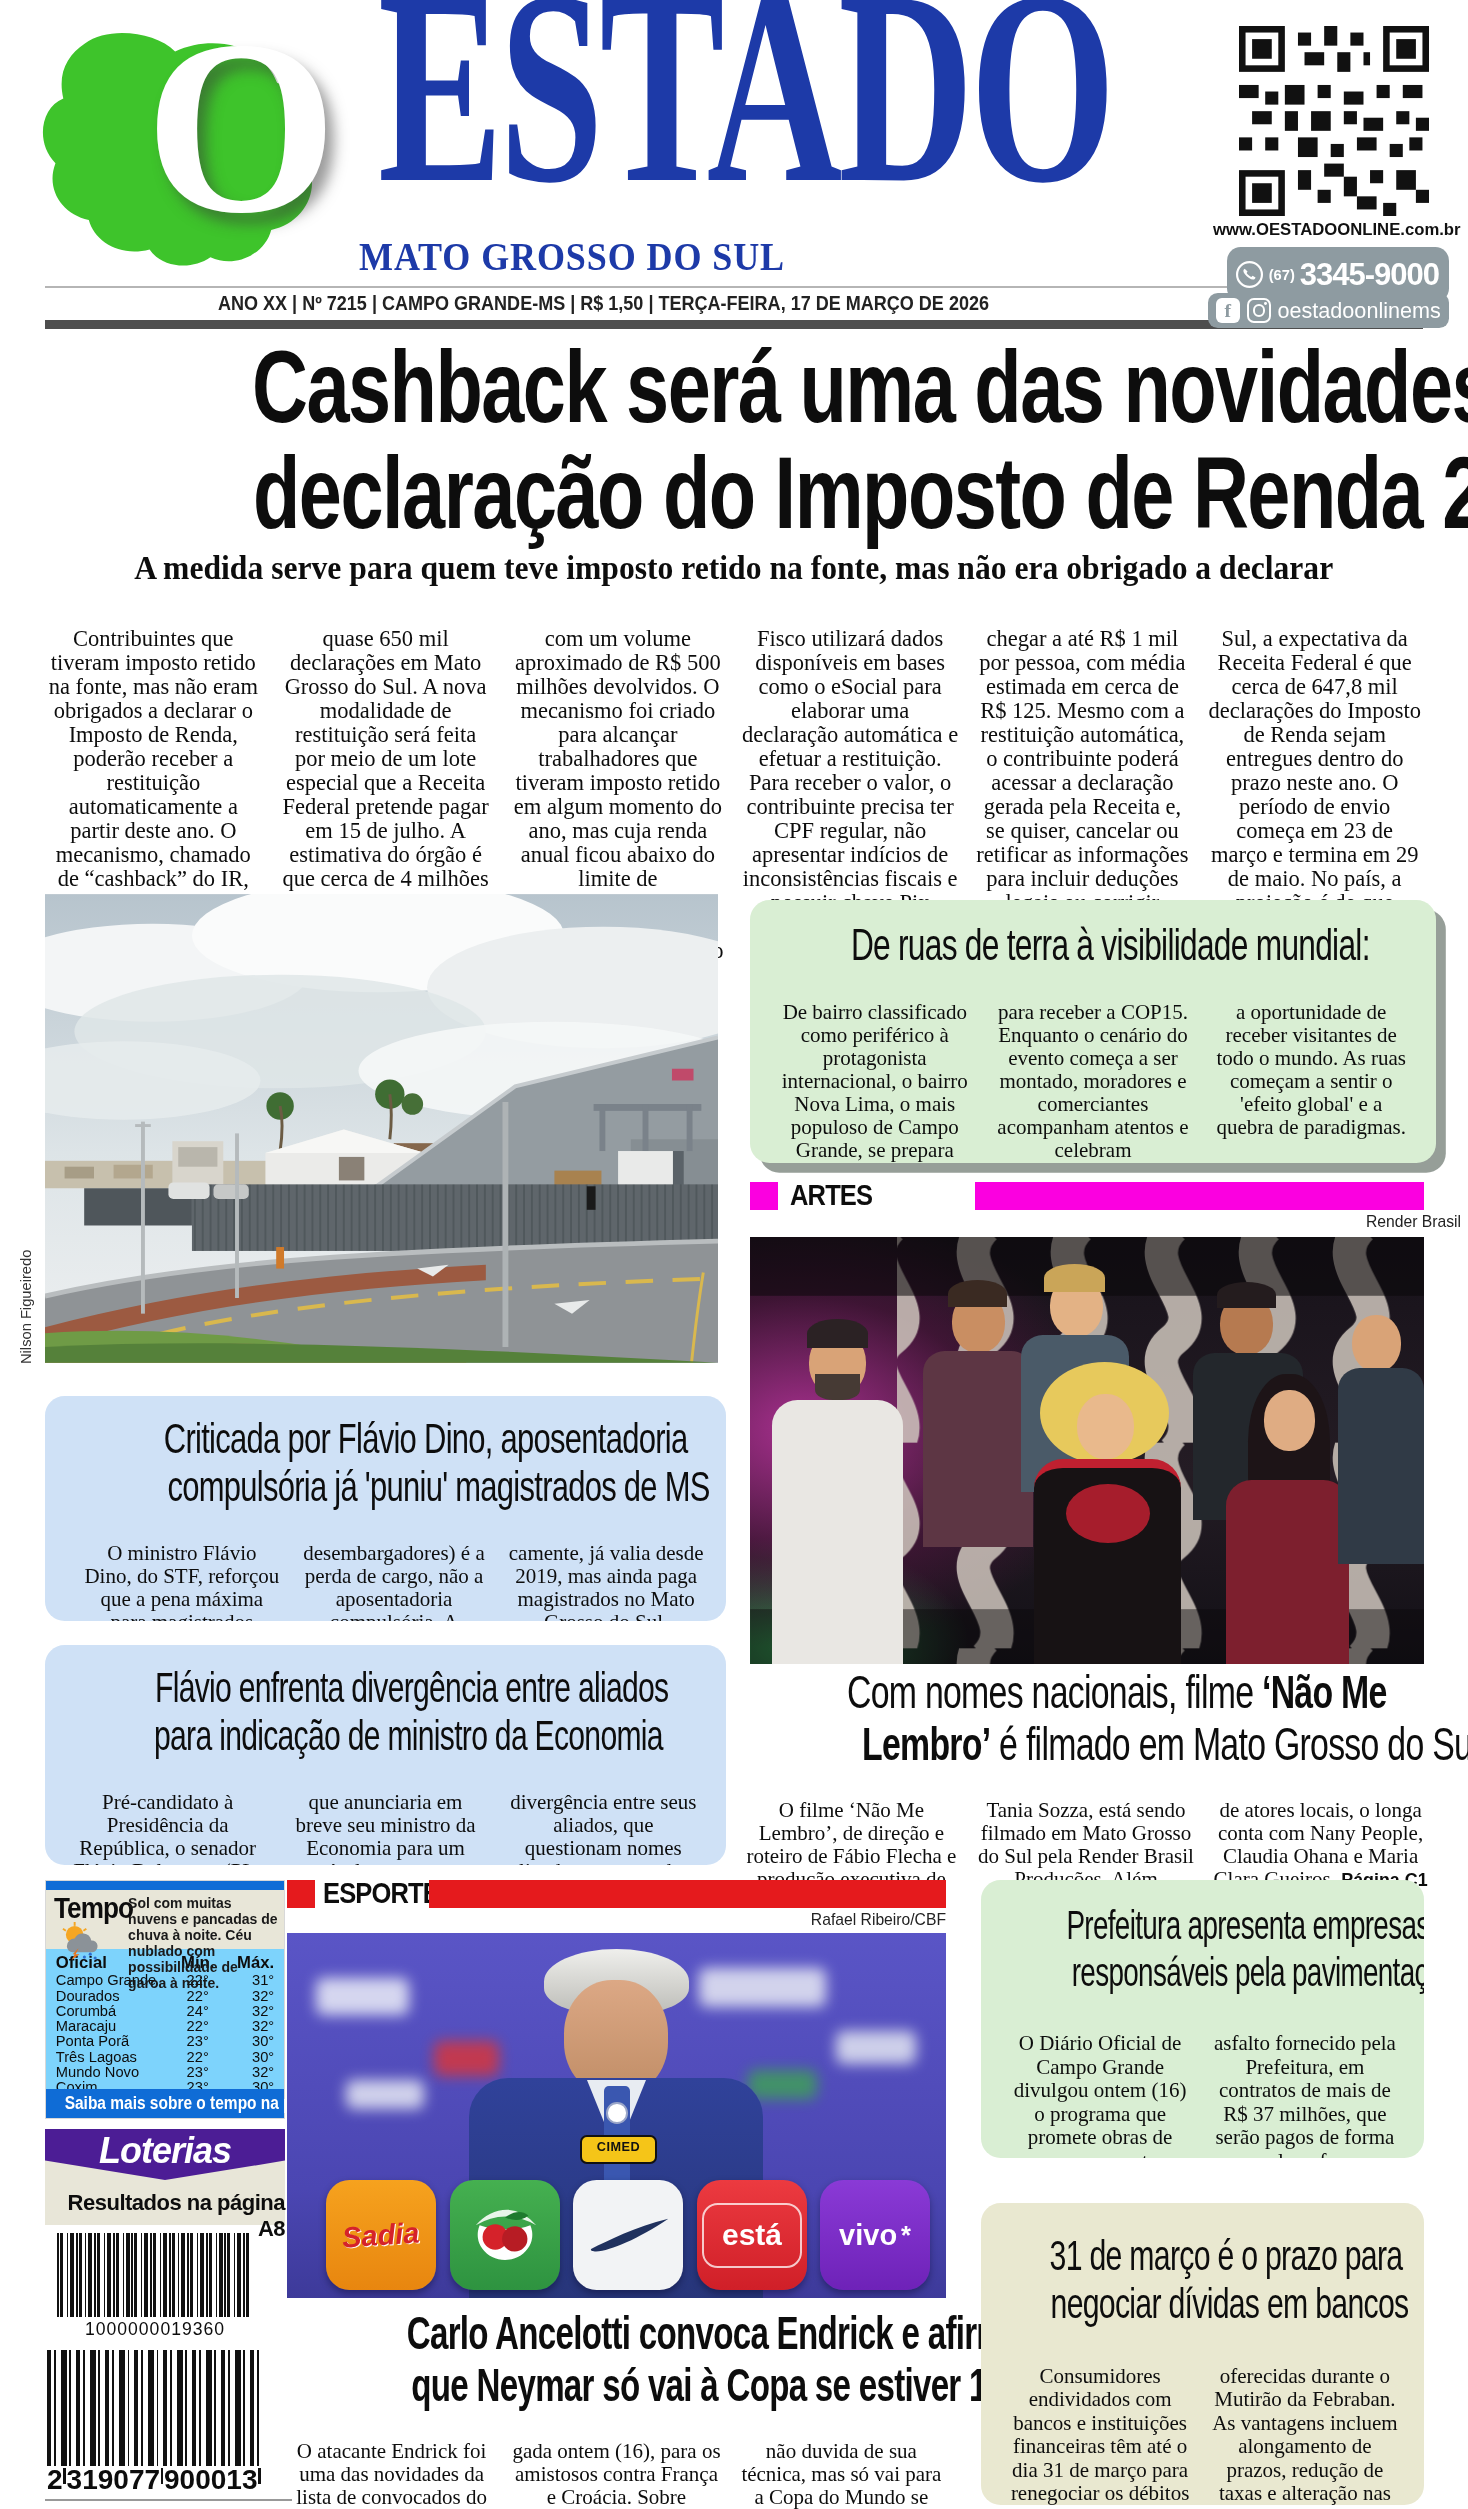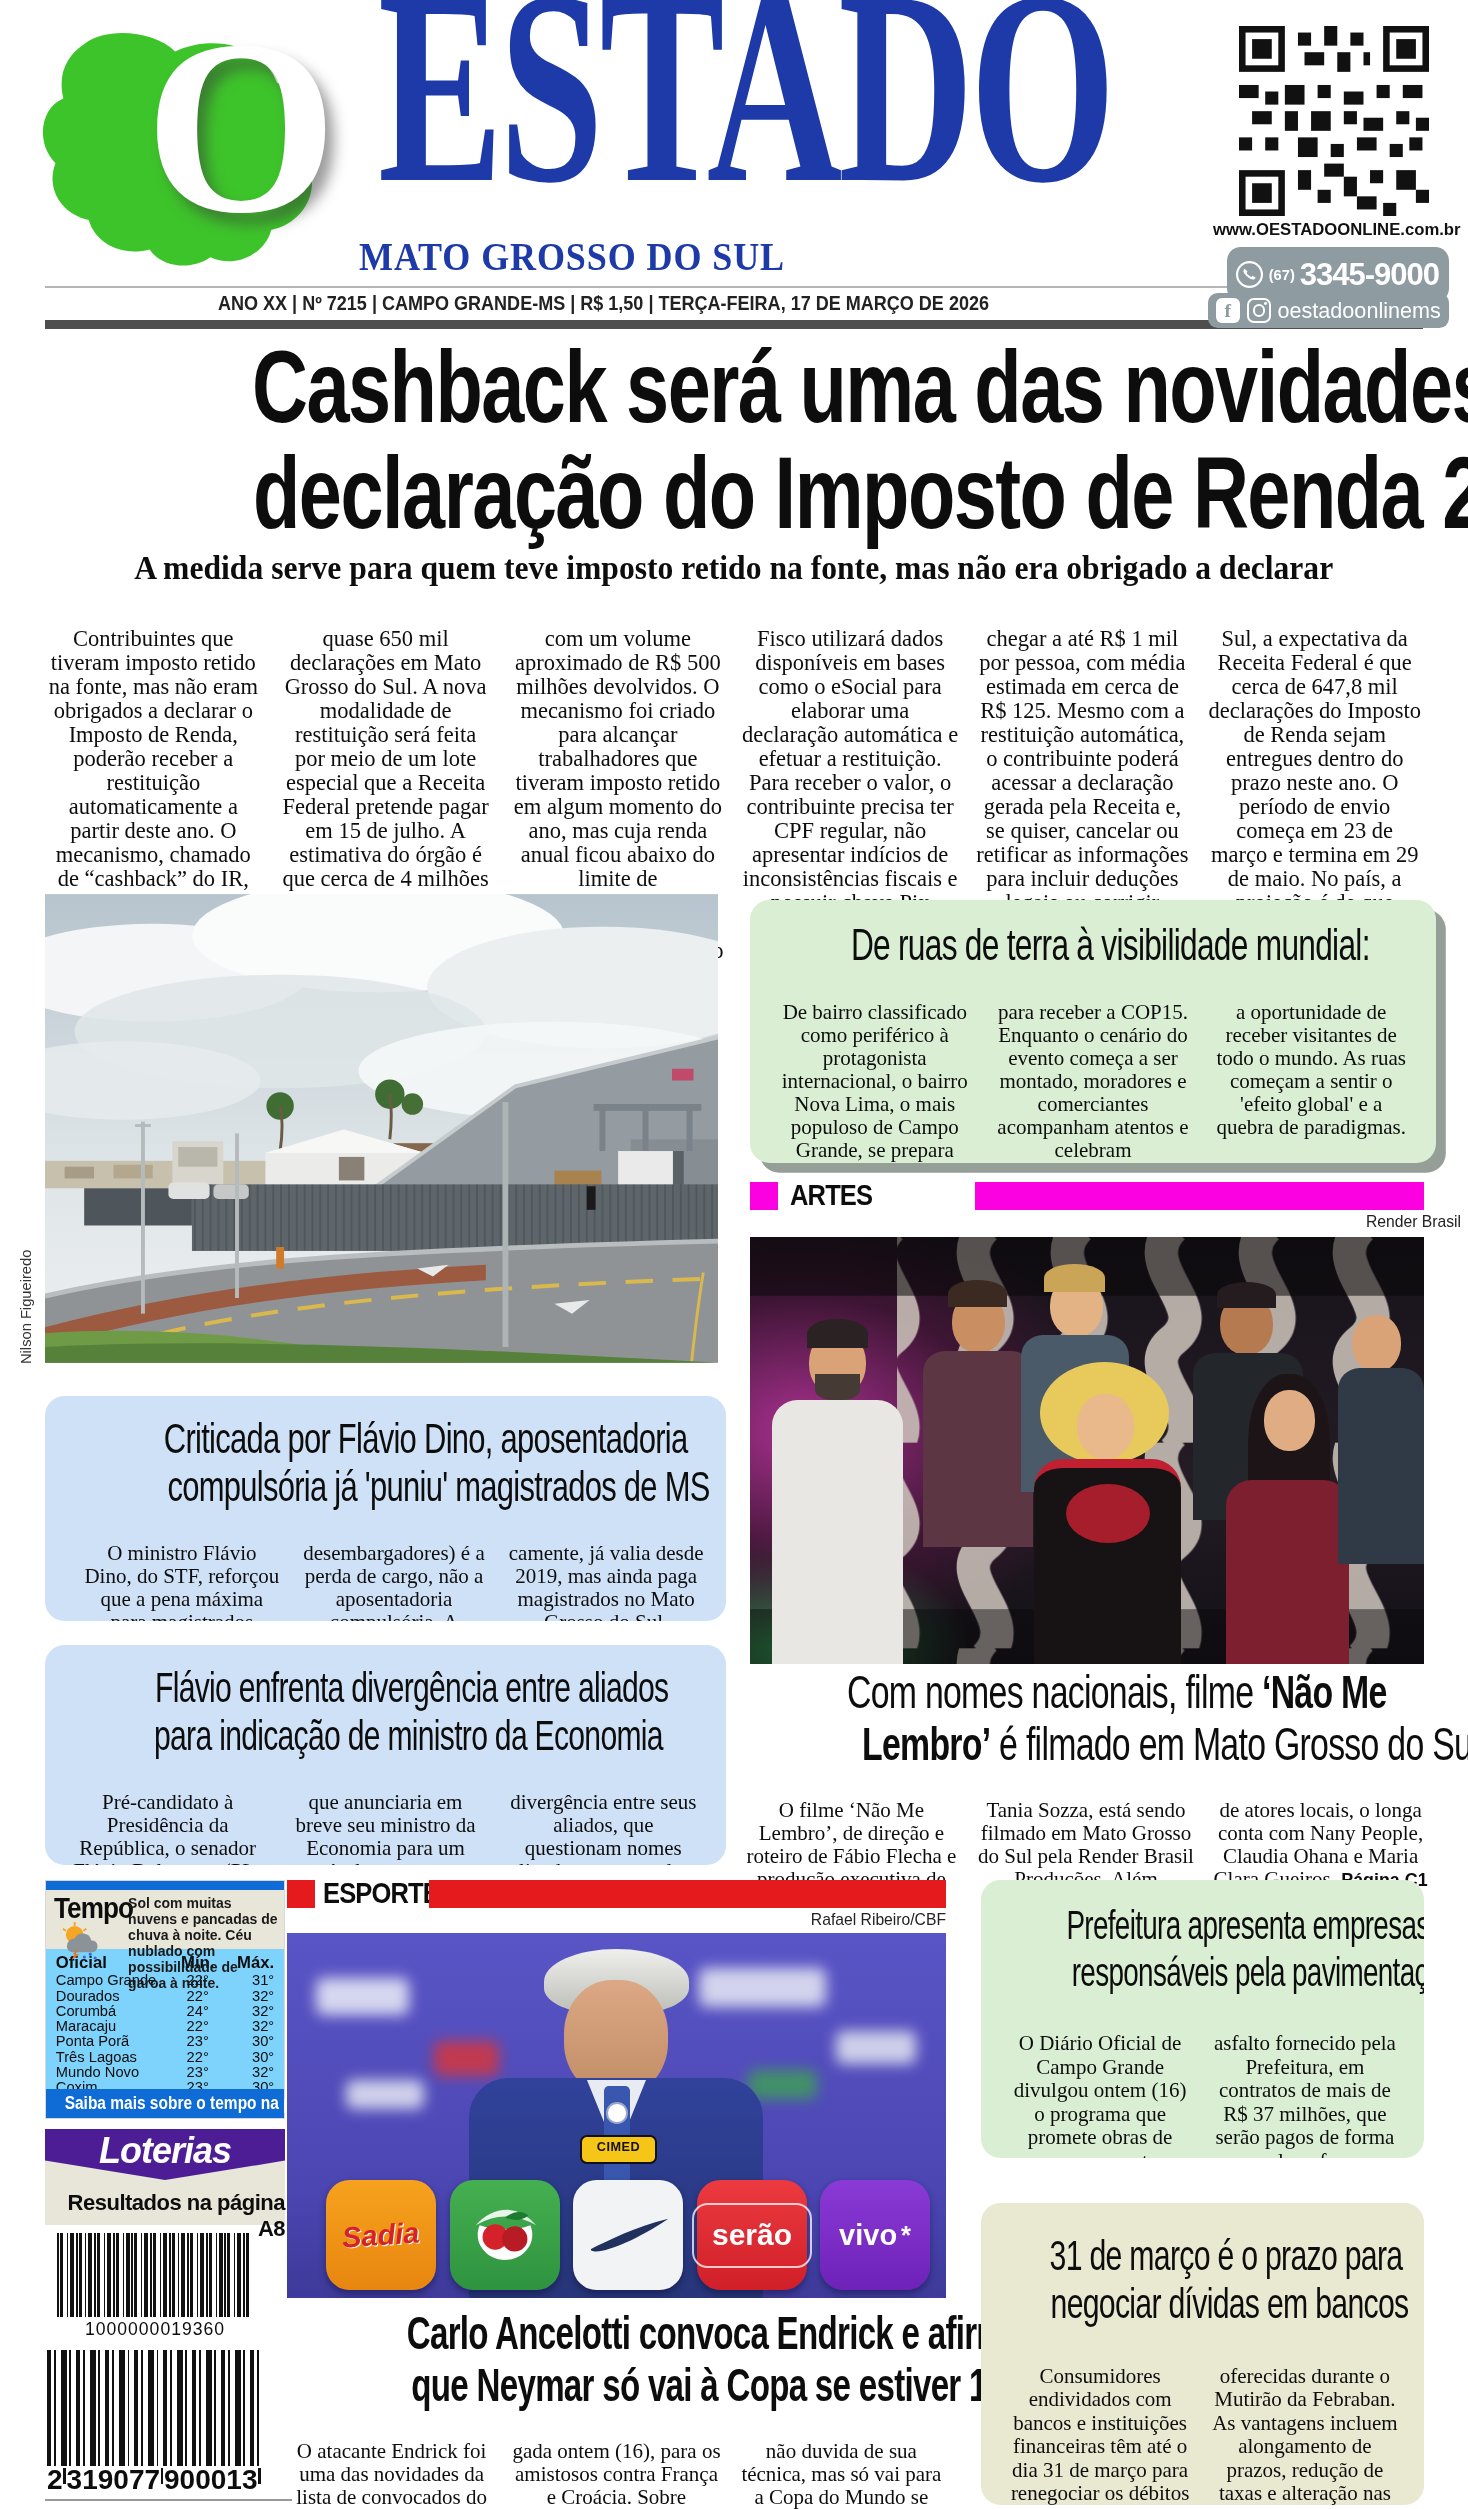--- a/index.html
+++ b/index.html
@@ -540,21 +540,21 @@
           <circle cx="50" cy="44" r="13" fill="#b71c24"></circle>
         <path d="M40,22 q14,-10 24,-2 q-10,8 -24,2 z" fill="#1e7a2e"></path>
       </svg>
     </div>
     <div class="tile" style="left:286px;background:#f2f3f5;">
       <svg width="84" height="39" viewBox="0 0 100 44">
         <path d="M6,38 C26,28 58,12 98,2 C62,26 30,40 12,41 C8,41 5,40 6,38 Z" fill="#20315e"></path>
       </svg>
     </div>
     <div class="tile" style="left:410px;background:linear-gradient(180deg,#ec3a40,#d01f28);">
-      <span style="color:#fff;font-weight:bold;font-size:30px;border:2.9px solid rgba(255,255,255,.75);border-radius:15.7px;padding:13.7px 17.6px;">serão</span>
+      <span style="color:#fff;font-weight:bold;font-size:30px;border:2.9px solid rgba(255,255,255,.75);border-radius:15.7px;padding:13.7px 17.6px;">está</span>
     </div>
     <div class="tile" style="left:533px;background:linear-gradient(180deg,#8a3ad6,#6e22b8);">
       <span style="color:#fff;font-weight:bold;font-size:29px;">vivo</span>
       <span style="color:#fff;font-weight:bold;font-size:25.5px;margin-left:3.9px;">*</span>
     </div>
   </div>
 
   <div class="abs esp-hl">
     <span class="cl"><span>Carlo Ancelotti convoca Endrick e afirma</span></span>
     <span class="cl"><span>que Neymar só vai à Copa se estiver 100%</span></span>

